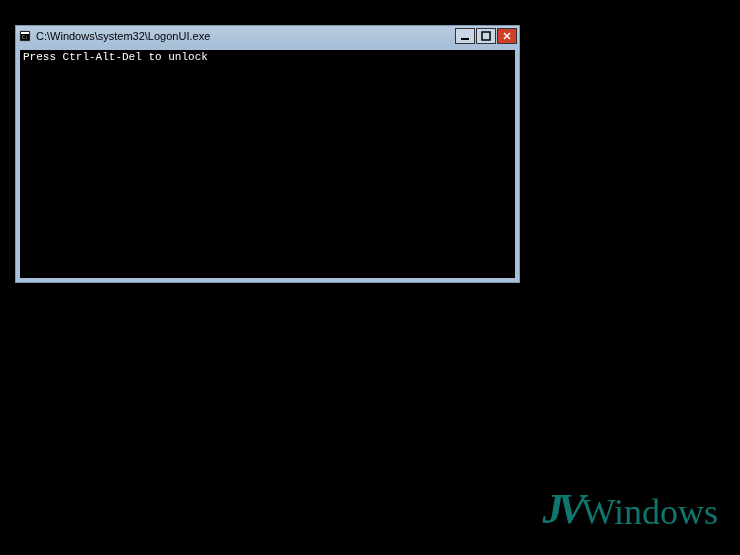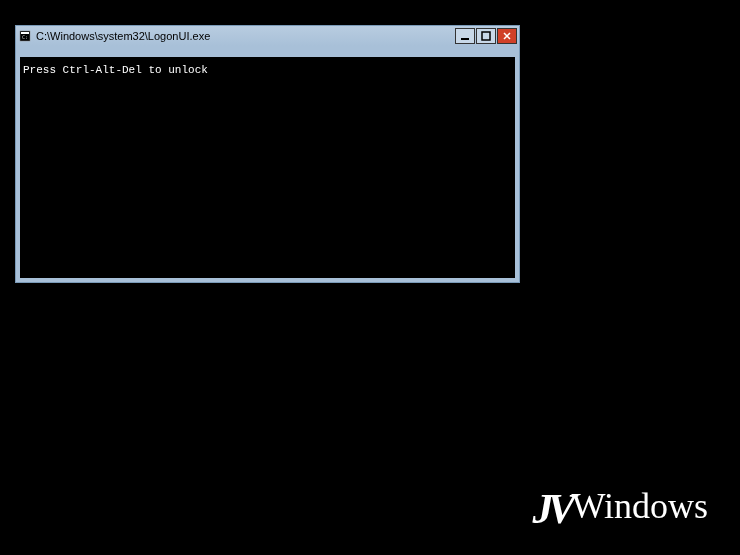--- a/index.html
+++ b/index.html
@@ -79,39 +79,39 @@
       background: #d04028;
       color: #fff;
     }
     .titlebar-btn svg {
       width: 10px;
       height: 10px;
     }
     .console-body {
       flex: 1;
       background: #000000;
-      margin: 11px 4px 4px 4px;
-      padding: 7px 3px;
+      margin: 4px 4px 4px 4px;
+      padding: 1px 3px;
       font-family: "Consolas", "Courier New", monospace;
       font-size: 11px;
       color: #ffffff;
       overflow: hidden;
       line-height: 1.2;
     }
     .watermark {
       position: absolute;
       bottom: 22px;
-      right: 32px;
+      right: 22px;
       font-family: Georgia, "Times New Roman", serif;
       font-size: 38px;
-      color: #ffffff;
+      color: #0f766e;
       font-weight: normal;
       letter-spacing: 0.5px;
       display: flex;
-      align-items: flex-start;
+      align-items: flex-end;
     }
     .watermark .jv {
       position: relative;
       font-style: italic;
       font-weight: bold;
       font-size: 42px;
       letter-spacing: -6px;
       margin-right: 2px;
     }
     .watermark .rest {

